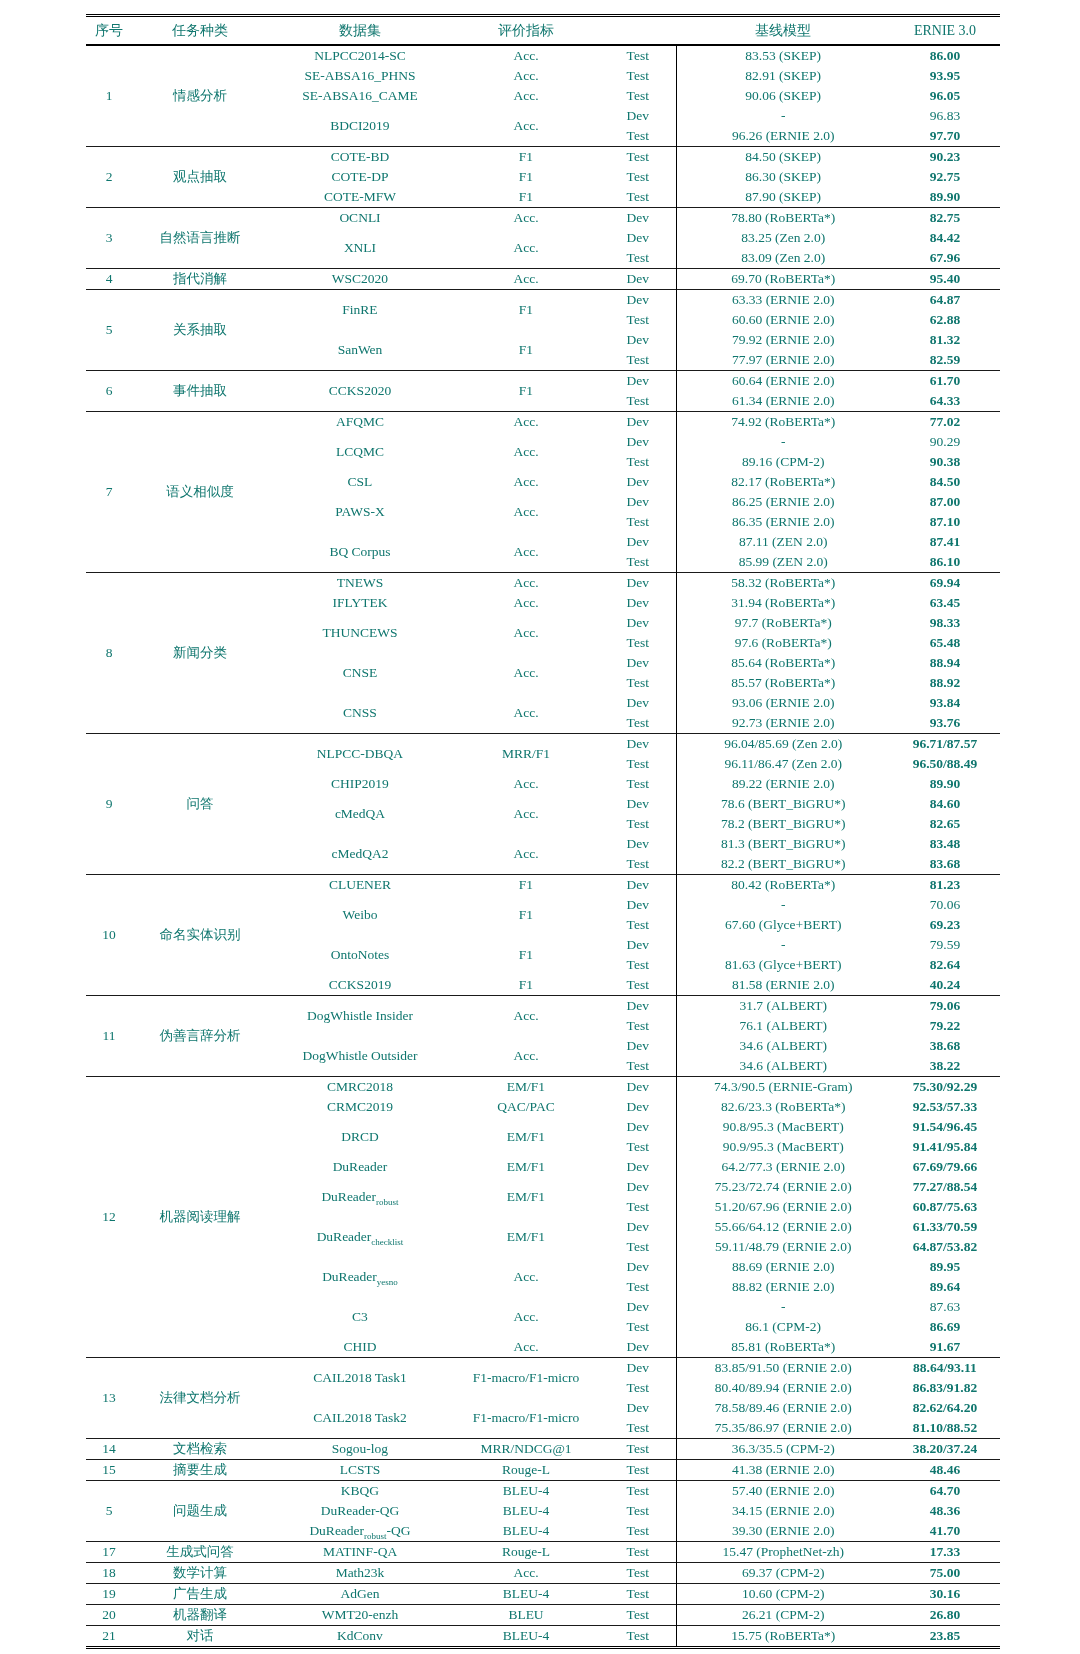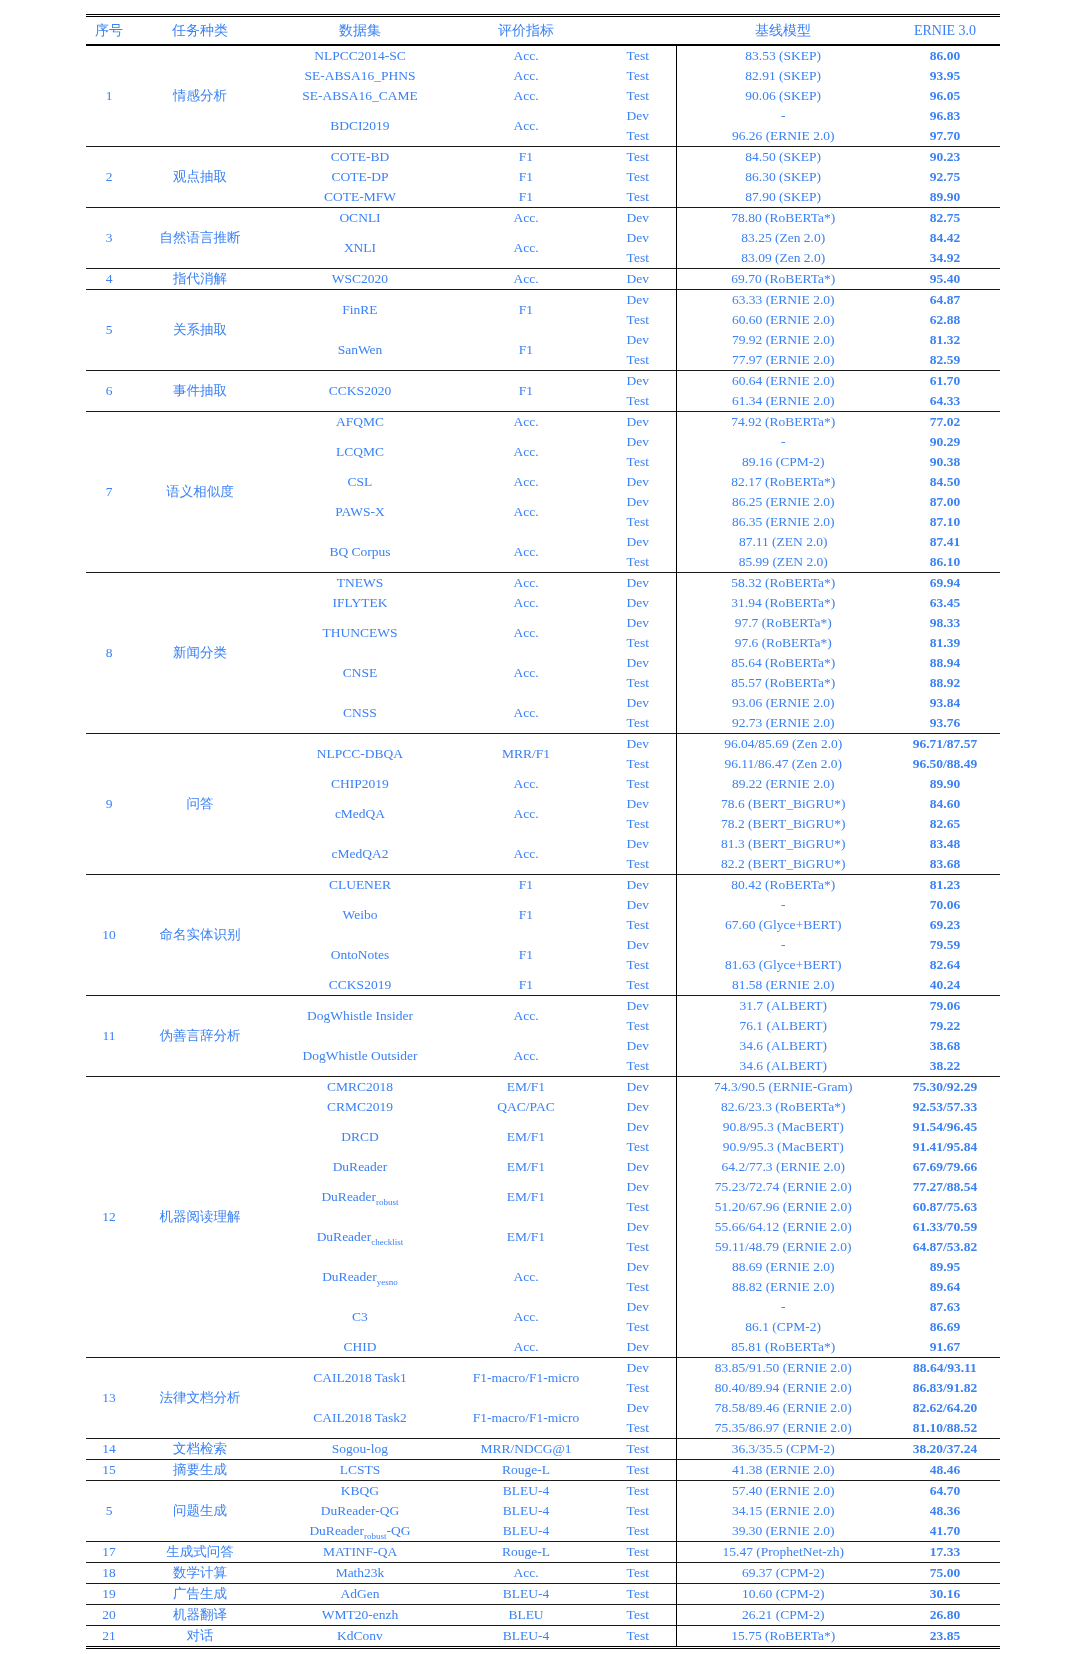--- a/index.html
+++ b/index.html
@@ -1,30 +1,30 @@
 <!DOCTYPE html>
 <html><head>
 <meta charset="utf-8">
 <style>
   html,body{margin:0;padding:0;background:#fff;}
   .page{position:relative;width:1080px;height:1654px;background:#ffffff;overflow:hidden;
-        font-family:"Liberation Serif","DejaVu Serif",serif;color:#3b82f6;}
+        font-family:"Liberation Serif","DejaVu Serif",serif;color:#0f766e;}
   table.bench{position:absolute;left:86px;top:14px;width:914px;border-collapse:collapse;
         table-layout:fixed;font-size:13.5px;}
   table.bench th{font-weight:normal;font-size:14px;height:27px;vertical-align:middle;
         border-top:3px double #000;border-bottom:2px solid #000;padding:0 2px;}
   table.bench td{height:20px;padding:0 3px;vertical-align:middle;line-height:1.05;
         overflow:hidden;white-space:nowrap;}
   td.c,th.c{text-align:center;}
   td.l,th.l{text-align:center;padding-left:4px;}
   tr.group-start td{border-top:1px solid #1a1a1a;}
   tr.last-row td{border-bottom:3px double #000;}
   td.baseline{border-left:1px solid #000;}
   td.ernie{font-weight:bold;}
-  td.ernie.nb{font-weight:bold;}
+  td.ernie.nb{font-weight:normal;}
   sub.ds{font-size:9px;line-height:0;text-align:center;}
 </style>
 </head>
 <body>
 
 <div class="page">
   <table class="bench">
     <colgroup>
       <col style="width:46px">
         <col style="width:136px">
@@ -116,21 +116,21 @@
         <tr>
           <td class="c" rowspan="2">XNLI</td>
           <td class="c" rowspan="2">Acc.</td>
           <td class="c">Dev</td>
           <td class="c baseline">83.25 (Zen 2.0)</td>
           <td class="c ernie">84.42</td>
         </tr>
         <tr>
           <td class="c">Test</td>
           <td class="c baseline">83.09 (Zen 2.0)</td>
-          <td class="c ernie">34.92</td>
+          <td class="c ernie">67.96</td>
         </tr>
         <tr class="group-start">
           <td class="c" rowspan="1">4</td>
           <td class="l" rowspan="1">指代消解</td>
           <td class="c" rowspan="1">WSC2020</td>
           <td class="c" rowspan="1">Acc.</td>
           <td class="c">Dev</td>
           <td class="c baseline">69.70 (RoBERTa*)</td>
           <td class="c ernie">95.40</td>
         </tr>
@@ -245,21 +245,21 @@
         <tr>
           <td class="c" rowspan="2">THUNCEWS</td>
           <td class="c" rowspan="2">Acc.</td>
           <td class="c">Dev</td>
           <td class="c baseline">97.7 (RoBERTa*)</td>
           <td class="c ernie">98.33</td>
         </tr>
         <tr>
           <td class="c">Test</td>
           <td class="c baseline">97.6 (RoBERTa*)</td>
-          <td class="c ernie">81.39</td>
+          <td class="c ernie">65.48</td>
         </tr>
         <tr>
           <td class="c" rowspan="2">CNSE</td>
           <td class="c" rowspan="2">Acc.</td>
           <td class="c">Dev</td>
           <td class="c baseline">85.64 (RoBERTa*)</td>
           <td class="c ernie">88.94</td>
         </tr>
         <tr>
           <td class="c">Test</td>

